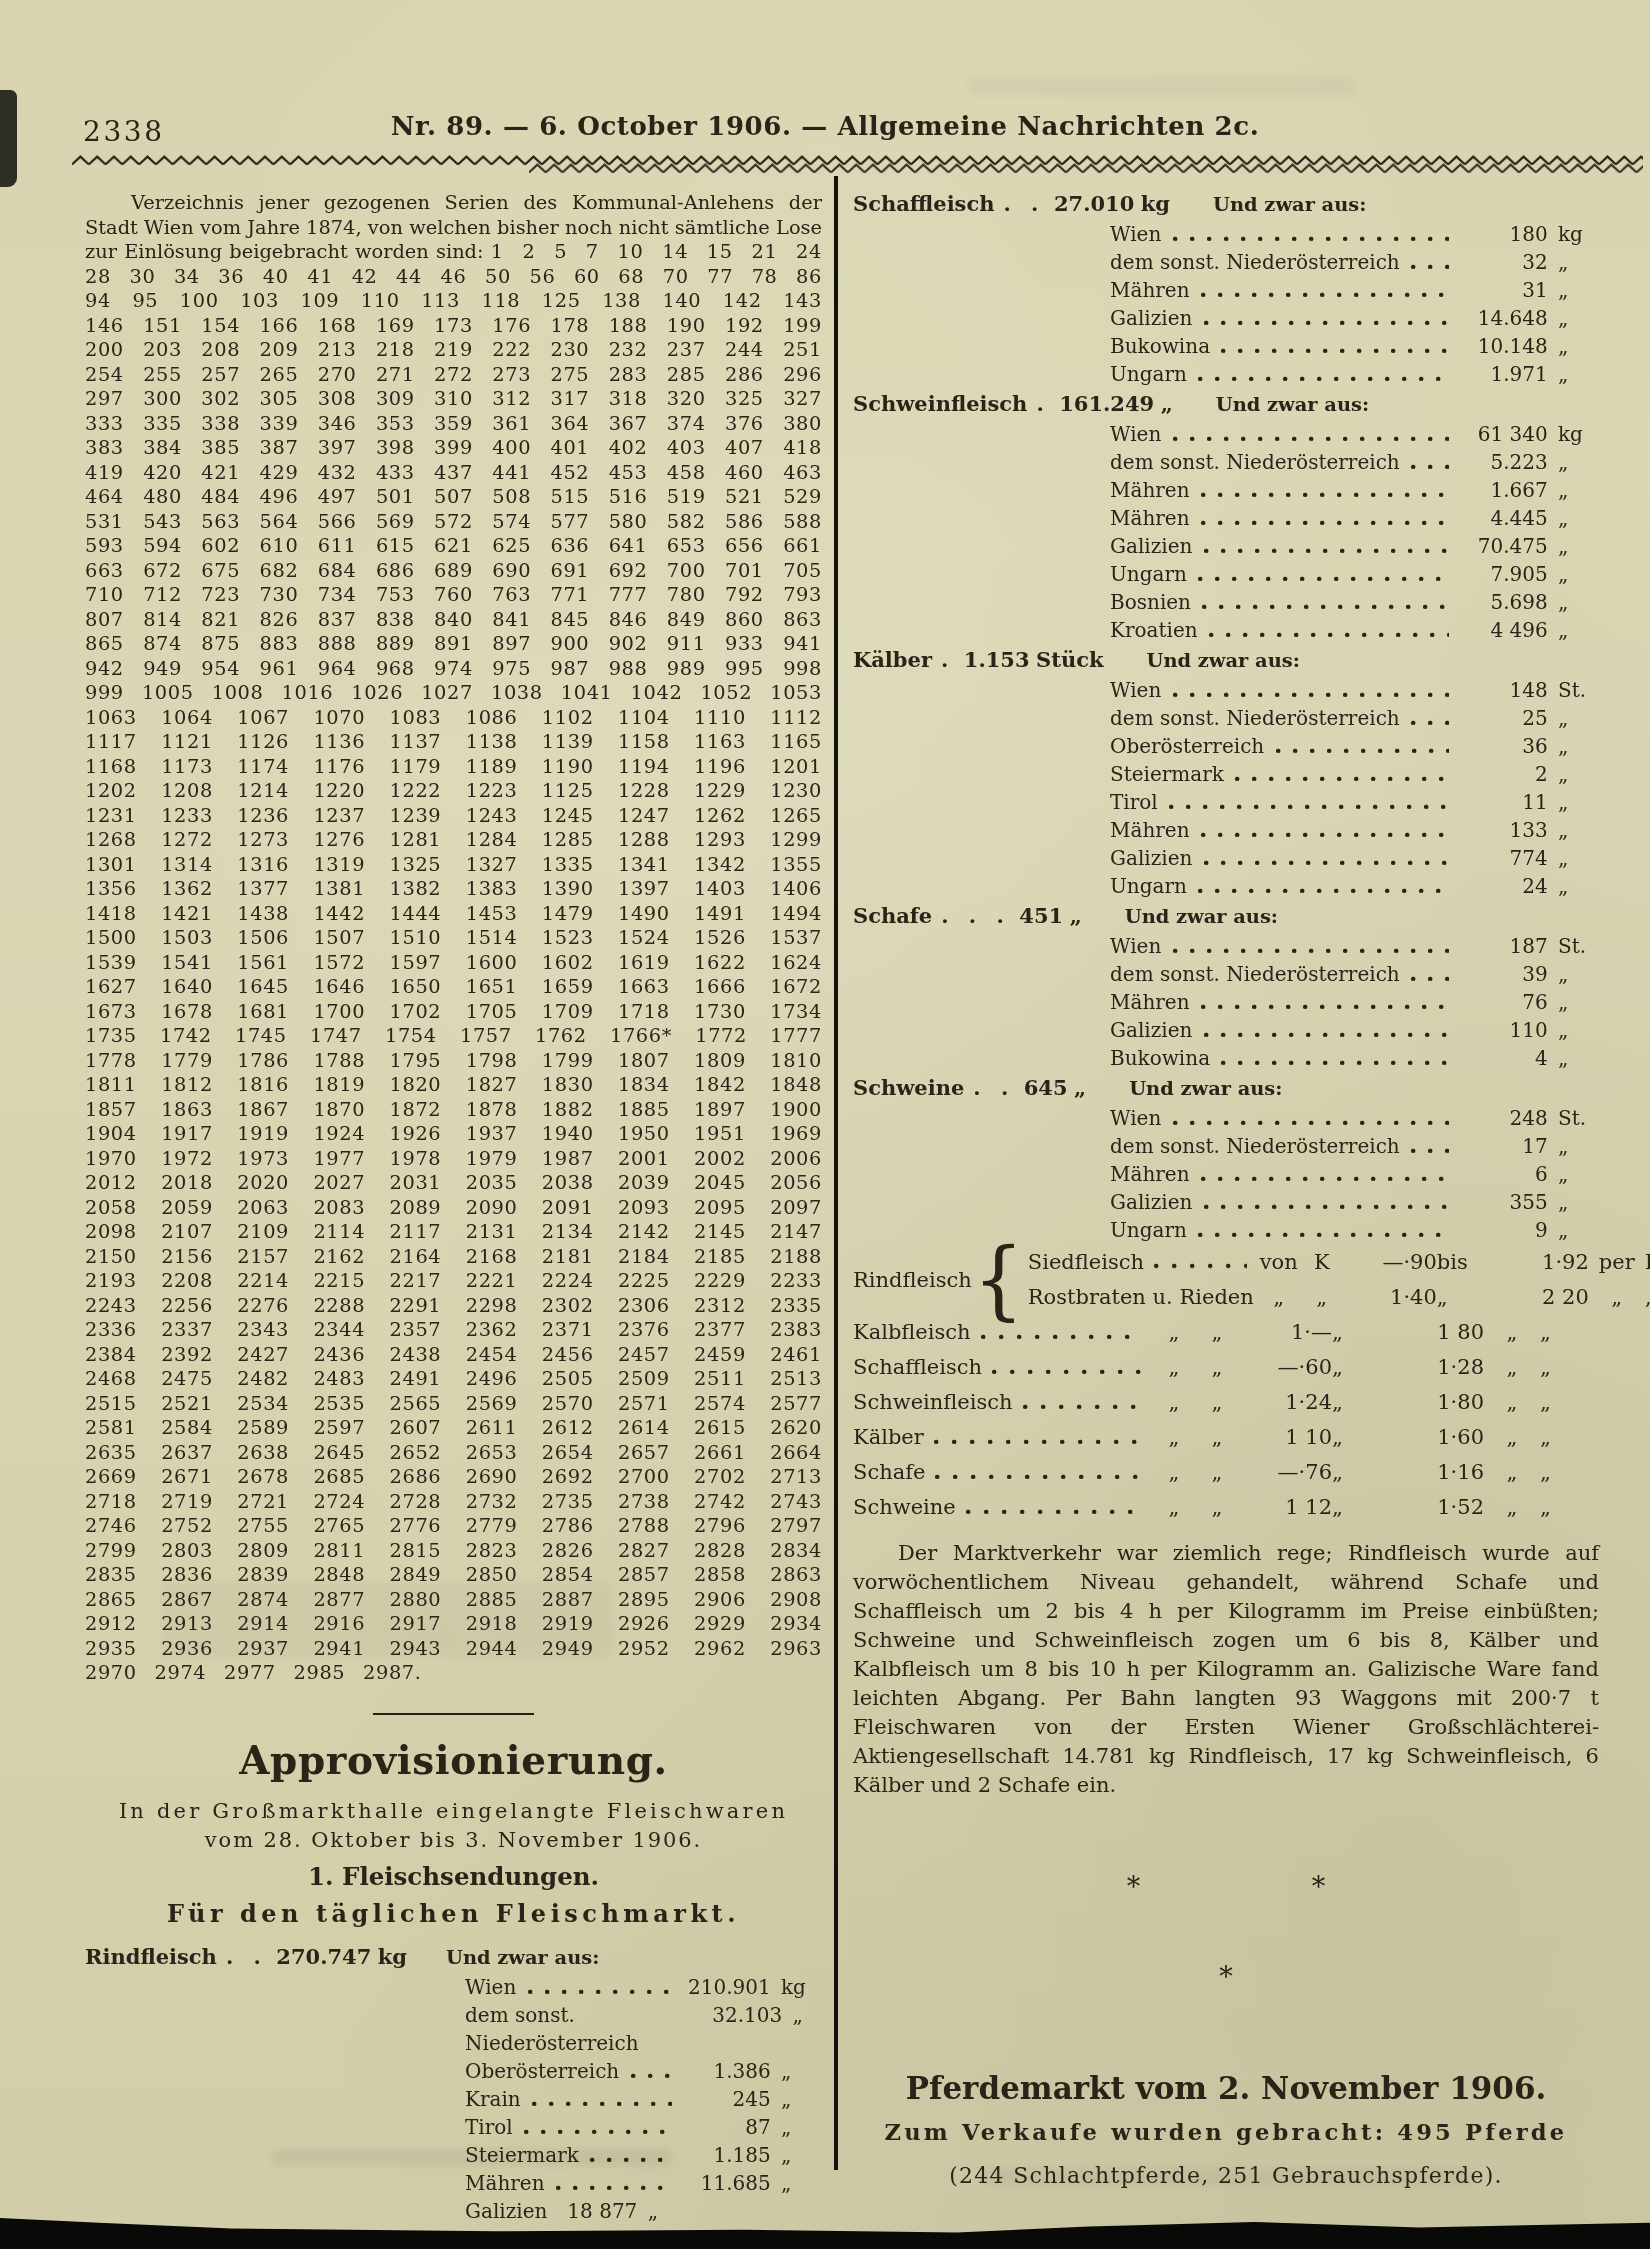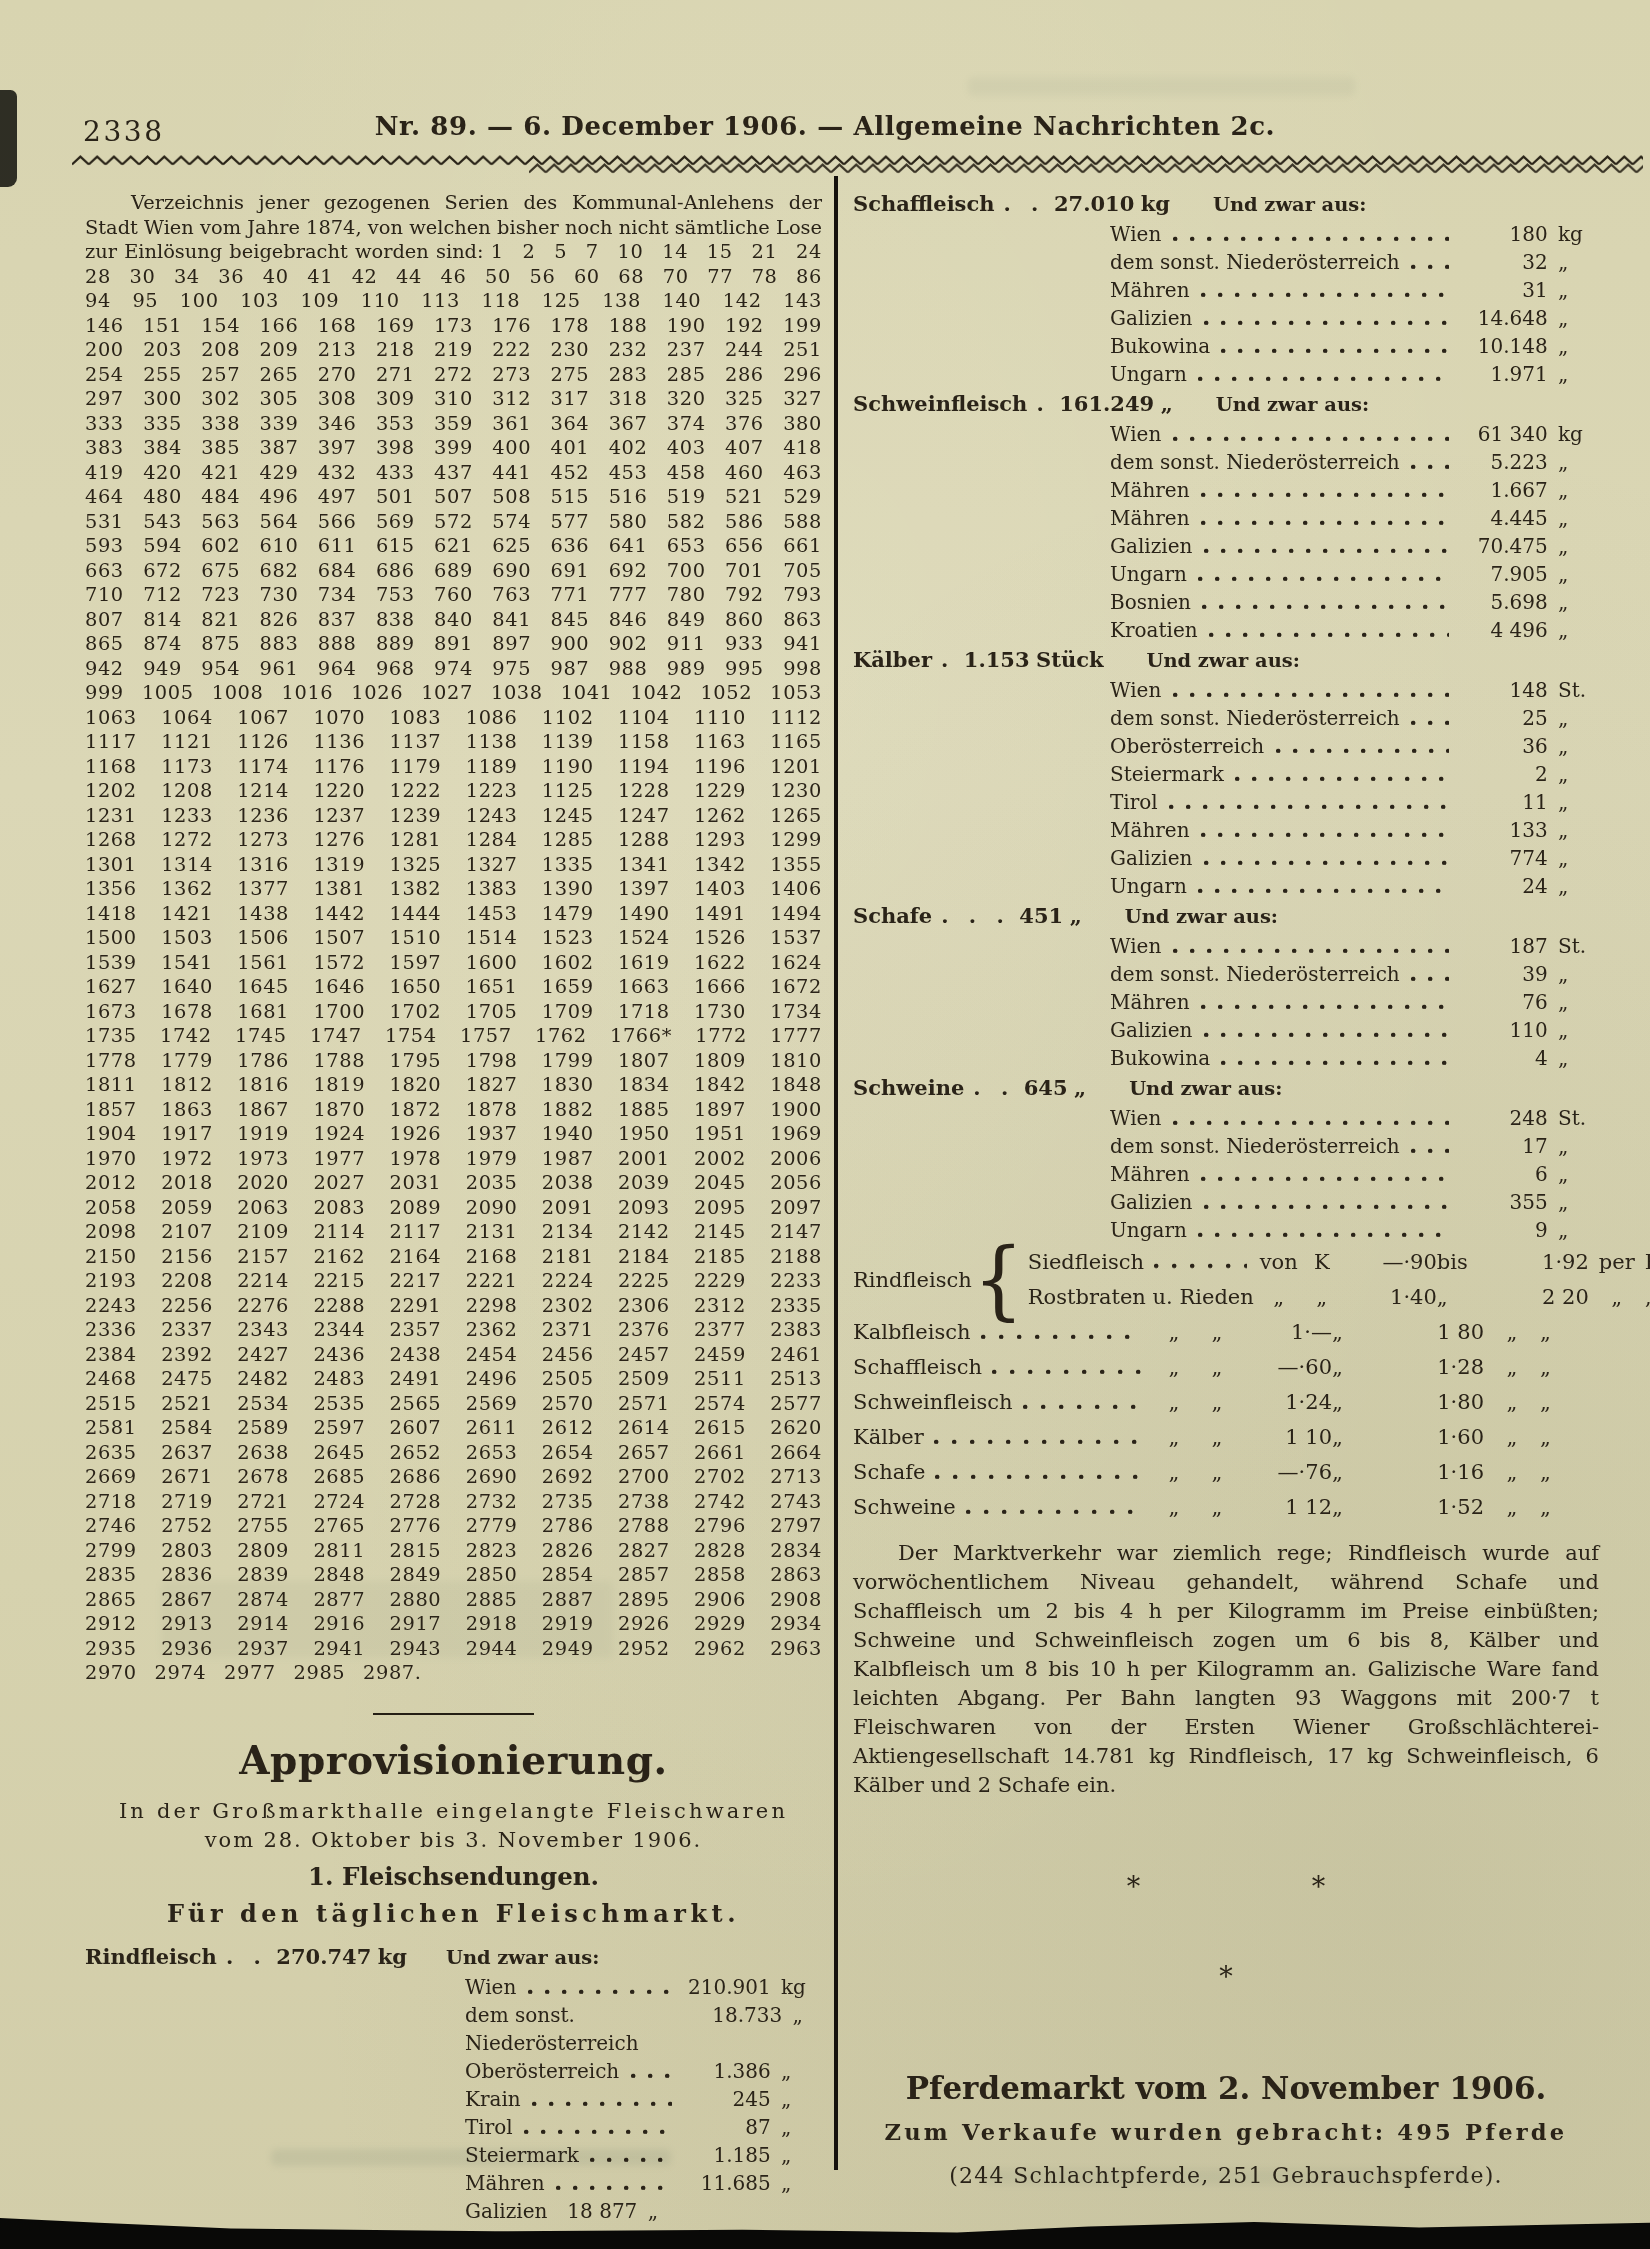--- a/index.html
+++ b/index.html
@@ -94,21 +94,21 @@
 
 <div class="page">
 
   <div class="scan-corner"></div>
   <div class="bleed b1"></div>
   <div class="bleed b2"></div>
   <div class="bleed b3"></div>
   <div class="bleed b4"></div>
 
   <div class="page-num">2338</div>
-  <div class="header-title">Nr. 89. — 6. December 1906. — Allgemeine Nachrichten 2c.</div>
+  <div class="header-title">Nr. 89. — 6. October 1906. — Allgemeine Nachrichten 2c.</div>
   <svg class="wavy" viewBox="0 0 2434 26" width="1571" height="17">
     <defs>
         <pattern id="zz" width="26" height="26" patternUnits="userSpaceOnUse">
       <path d="M0 19 L13 7 L26 19" fill="none" stroke="#2a2418" stroke-width="3.4"></path>
     </pattern>
       </defs>
     <rect width="100%" height="100%" fill="url(#zz)"></rect>
   </svg>
   <svg class="wavy2" viewBox="0 0 1726 26" width="1114" height="17">
       <rect width="100%" height="100%" fill="url(#zz)"></rect>
@@ -140,21 +140,21 @@
   <div class="mrow">
     <span class="region">Wien</span>
     <span class="leader"></span>
     <span class="val">210.901</span>
     <span class="unit">kg</span>
   </div>
 
   <div class="mrow">
     <span class="region">dem sonst. Niederösterreich</span>
     <span class="leader"></span>
-    <span class="val">18.733</span>
+    <span class="val">32.103</span>
     <span class="unit">„</span>
   </div>
 
   <div class="mrow">
     <span class="region">Oberösterreich</span>
     <span class="leader"></span>
     <span class="val">1.386</span>
     <span class="unit">„</span>
   </div>
 

